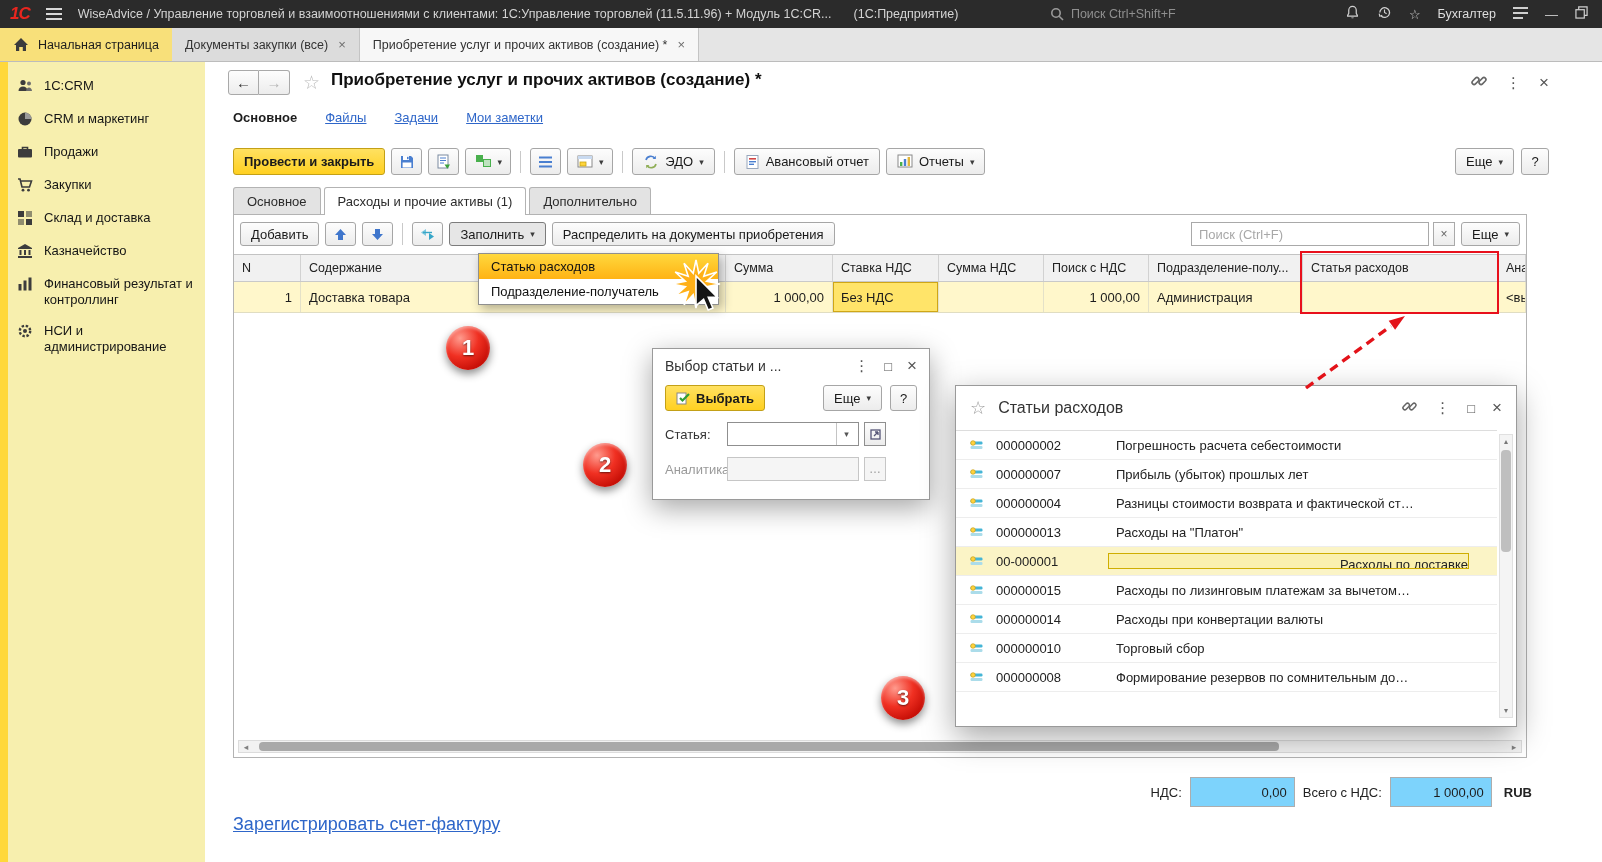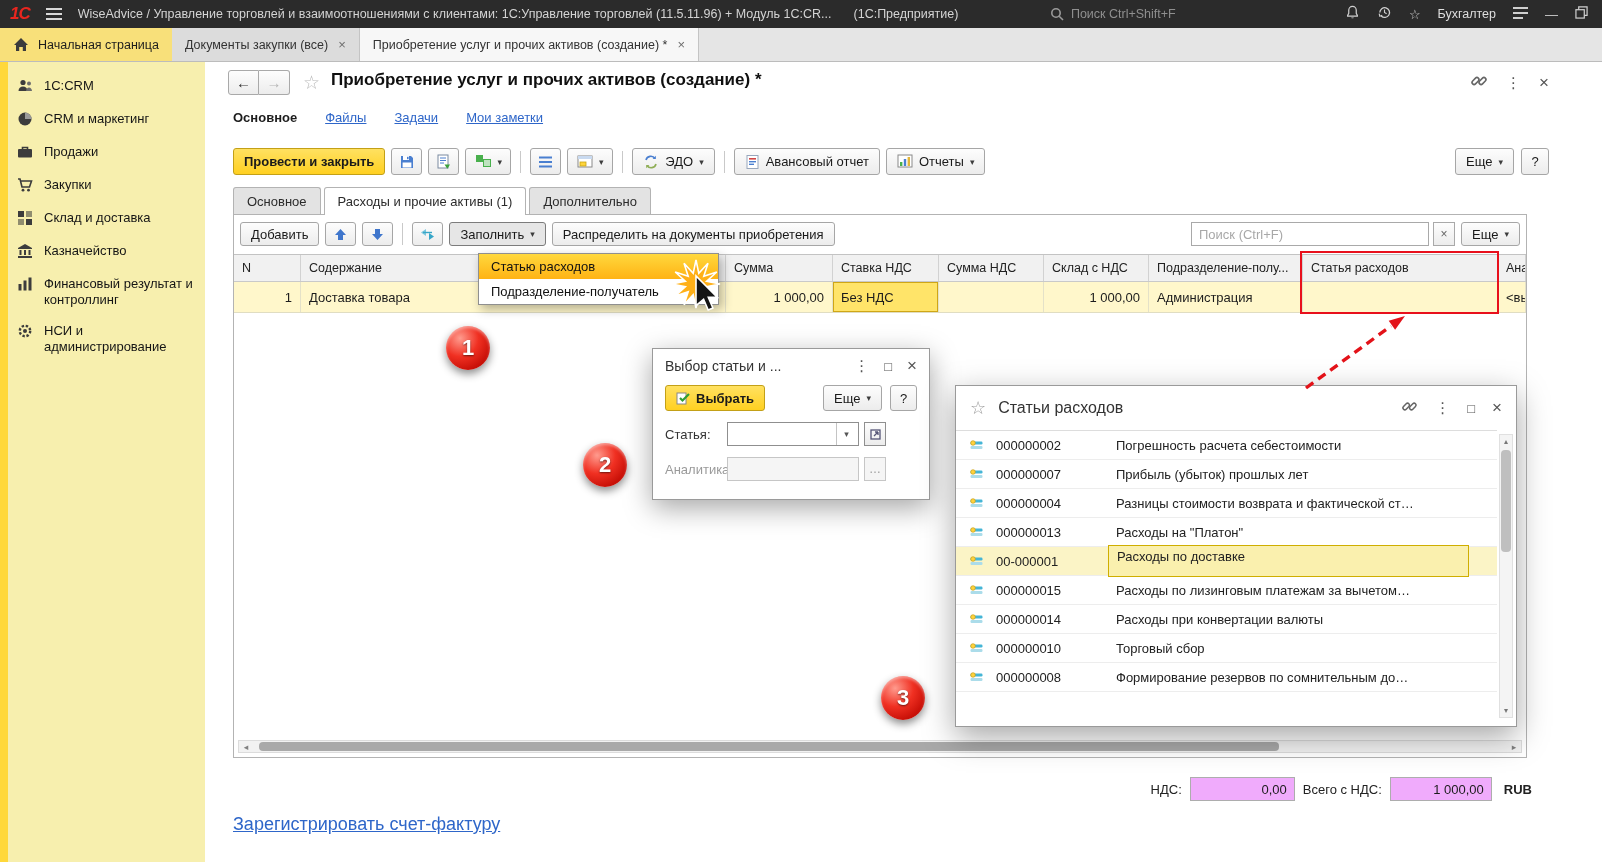--- a/index.html
+++ b/index.html
@@ -75,21 +75,21 @@
   .grid-row{display:grid;grid-template-columns:67px 425px 107px 106px 105px 105px 154px 195px 1fr;background:#fff7cb;border-bottom:1px solid #e0ddc2;height:31px;}
   .gr-cell{padding:0 8px;display:flex;align-items:center;font-size:13px;color:#1c1c1c;border-right:1px solid #e4e1c8;white-space:nowrap;overflow:hidden;}
   .num{justify-content:flex-end;}
   .vat-cell{background:#ffe469;box-shadow:inset 0 0 0 1px #cfa616;}
 
   .hscroll{position:absolute;left:4px;right:4px;bottom:4px;height:13px;display:flex;align-items:center;background:#f2f2f2;border:1px solid #dcdcdc;}
   .hs-arrow{width:14px;text-align:center;font-size:9px;color:#808080;flex:none;cursor:pointer;}
   .hs-thumb{height:9px;background:#a9a9a9;border-radius:4px;width:1020px;margin-left:6px;cursor:pointer;}
 
   .totals{position:absolute;left:1100px;top:777px;width:432px;display:flex;align-items:center;justify-content:flex-end;gap:8px;font-size:13px;color:#222;}
-  .sum-field{height:24px;border:1px solid #adadad;background:#f0abfc;display:flex;align-items:center;justify-content:flex-end;padding:0 7px;font-size:13px;color:#1c1c1c;}
+  .sum-field{height:30px;border:1px solid #adadad;background:#7dd3fc;display:flex;align-items:center;justify-content:flex-end;padding:0 7px;font-size:13px;color:#1c1c1c;}
   .sum-field.w1{width:105px;}
   .sum-field.w2{width:102px;}
   .rub{font-weight:bold;margin-left:4px;}
   .register{position:absolute;left:233px;top:814px;font-size:18px;color:#2e66c9;text-decoration:underline;cursor:pointer;}
 
   
   .fill-menu{position:absolute;left:478px;top:253px;width:241px;background:#fff;border:1px solid #8f8f8f;box-shadow:3px 4px 10px rgba(0,0,0,.3);z-index:10;}
   .fm-item{height:25px;display:flex;align-items:center;padding:0 12px;font-size:13px;color:#111;cursor:pointer;}
   .fm-item.hot{background:linear-gradient(180deg,#ffd83d 0%,#ffb314 100%);}
 
@@ -127,21 +127,21 @@
   .ew-title{height:44px;display:flex;align-items:center;padding:0 14px;gap:12px;}
   .ew-star{color:#9a9a9a;font-size:18px;}
   .ew-title-text{font-size:16px;color:#333;flex:1;white-space:nowrap;}
   .ew-ctl{display:flex;gap:17px;align-items:center;color:#555;}
   .ew-list{position:absolute;left:0;right:19px;top:44px;bottom:8px;border-top:1px solid #ddd;overflow:hidden;}
   .ew-row{height:29px;display:flex;align-items:center;padding-left:14px;border-bottom:1px solid #ededed;font-size:13px;color:#222;cursor:pointer;}
   .ew-ico{width:15px;margin-right:11px;flex:none;display:flex;}
   .ew-code{width:112px;flex:none;}
   .ew-name{flex:1;white-space:nowrap;overflow:hidden;padding-left:8px;}
   .ew-row.sel{background:#fbf4c6;}
-  .ew-row.sel .ew-name{border:1px solid #cfae00;background:#faf0ae;height:32px;line-height:22px;margin-right:28px;}
+  .ew-row.sel .ew-name{border:1px solid #cfae00;background:#faf0ae;height:16px;line-height:22px;margin-right:28px;text-align:right;}
   .ew-scroll{position:absolute;right:3px;top:48px;bottom:8px;width:14px;background:#f4f4f4;border:1px solid #e0e0e0;display:flex;flex-direction:column;align-items:center;}
   .ew-sarrow{font-size:8px;color:#777;height:13px;line-height:13px;cursor:pointer;}
   .ew-thumb{width:10px;height:102px;background:#bfbfbf;margin-top:2px;border-radius:4px;cursor:pointer;}
   .ew-sarrow.down{margin-top:auto;}
 </style>
 </head>
 <body>
 
 <div class="screen">
 
@@ -465,21 +465,21 @@
         <span class="caret">▾</span>
       </button>
     </div>
 
     <div class="grid-head">
       <div class="gh-cell">N</div>
       <div class="gh-cell">Содержание</div>
       <div class="gh-cell">Сумма</div>
       <div class="gh-cell">Ставка НДС</div>
       <div class="gh-cell">Сумма НДС</div>
-      <div class="gh-cell">Склад с НДС</div>
+      <div class="gh-cell">Поиск с НДС</div>
       <div class="gh-cell">Подразделение-полу...</div>
       <div class="gh-cell">Статья расходов</div>
       <div class="gh-cell">Анал</div>
     </div>
 
     <div class="grid-row">
       <div class="gr-cell num">1</div>
       <div class="gr-cell">Доставка товара</div>
       <div class="gr-cell num">1 000,00</div>
       <div class="gr-cell vat-cell">Без НДС</div>

